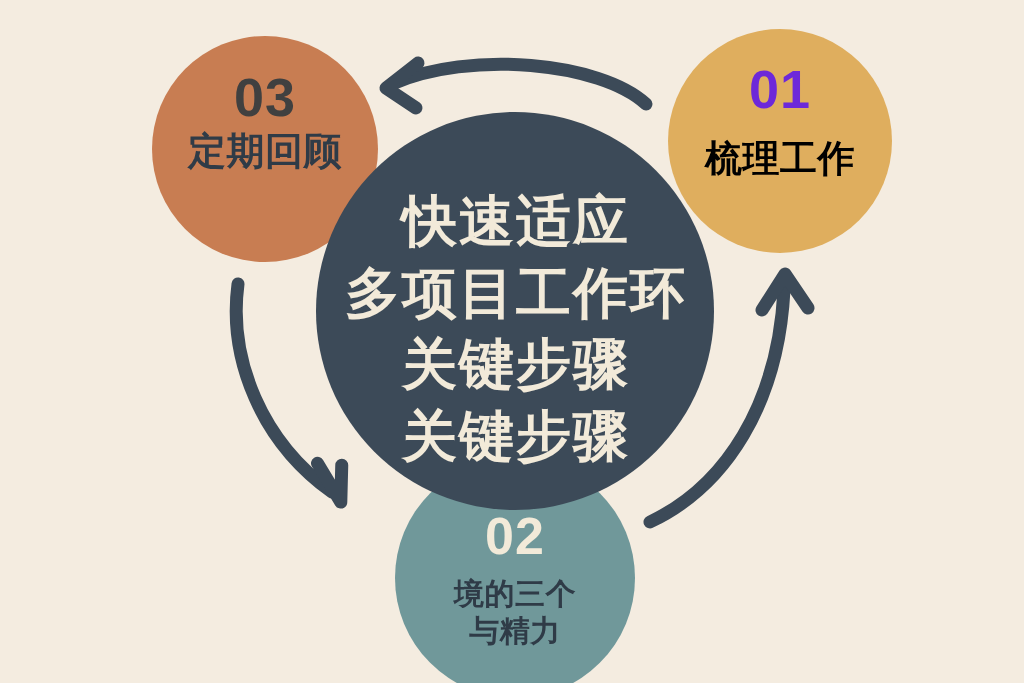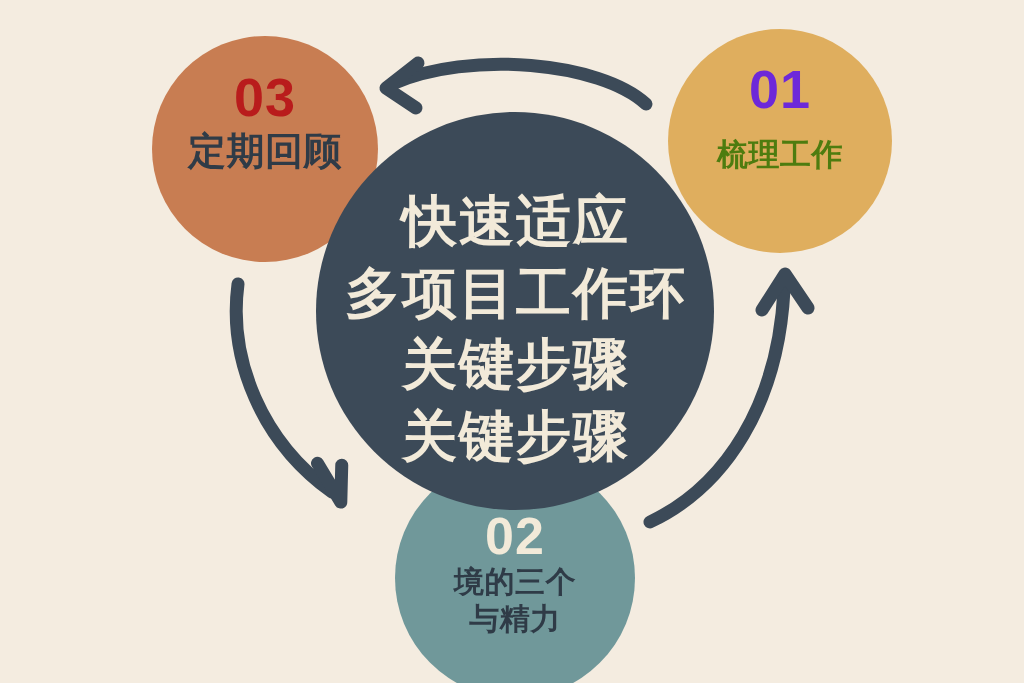--- a/index.html
+++ b/index.html
@@ -41,41 +41,41 @@
     font-weight: 700;
   }
   
   .step-01-text { left: 655px; top: 60px; width: 250px; }
   .step-01-text .num {
     font-size: 54px;
     color: #6d28d9;
     margin-bottom: 18px;
   }
   .step-01-text .caption {
-    font-size: 31px;
-    color: #4d7c0f;
+    font-size: 37px;
+    color: #000000;
     line-height: 1.22;
     letter-spacing: 0.5px;
   }
   .step-02-text { left: 390px; top: 508px; width: 250px; }
   .step-02-text .num {
     font-size: 52px;
     color: #f2ead9;
-    margin-bottom: 0;
+    margin-bottom: 12px;
   }
   .step-02-text .caption {
     font-size: 30px;
     color: #2f3b47;
     line-height: 1.22;
     letter-spacing: 0.5px;
   }
   .step-03-text { left: 140px; top: 68px; width: 250px; }
   .step-03-text .num {
     font-size: 54px;
-    color: #b91c1c;
+    color: #404040;
     margin-bottom: 2px;
   }
   .step-03-text .caption {
     font-size: 38px;
     color: #2f3b47;
     line-height: 1.22;
     letter-spacing: 0.5px;
   }
   
   .hub-text {

